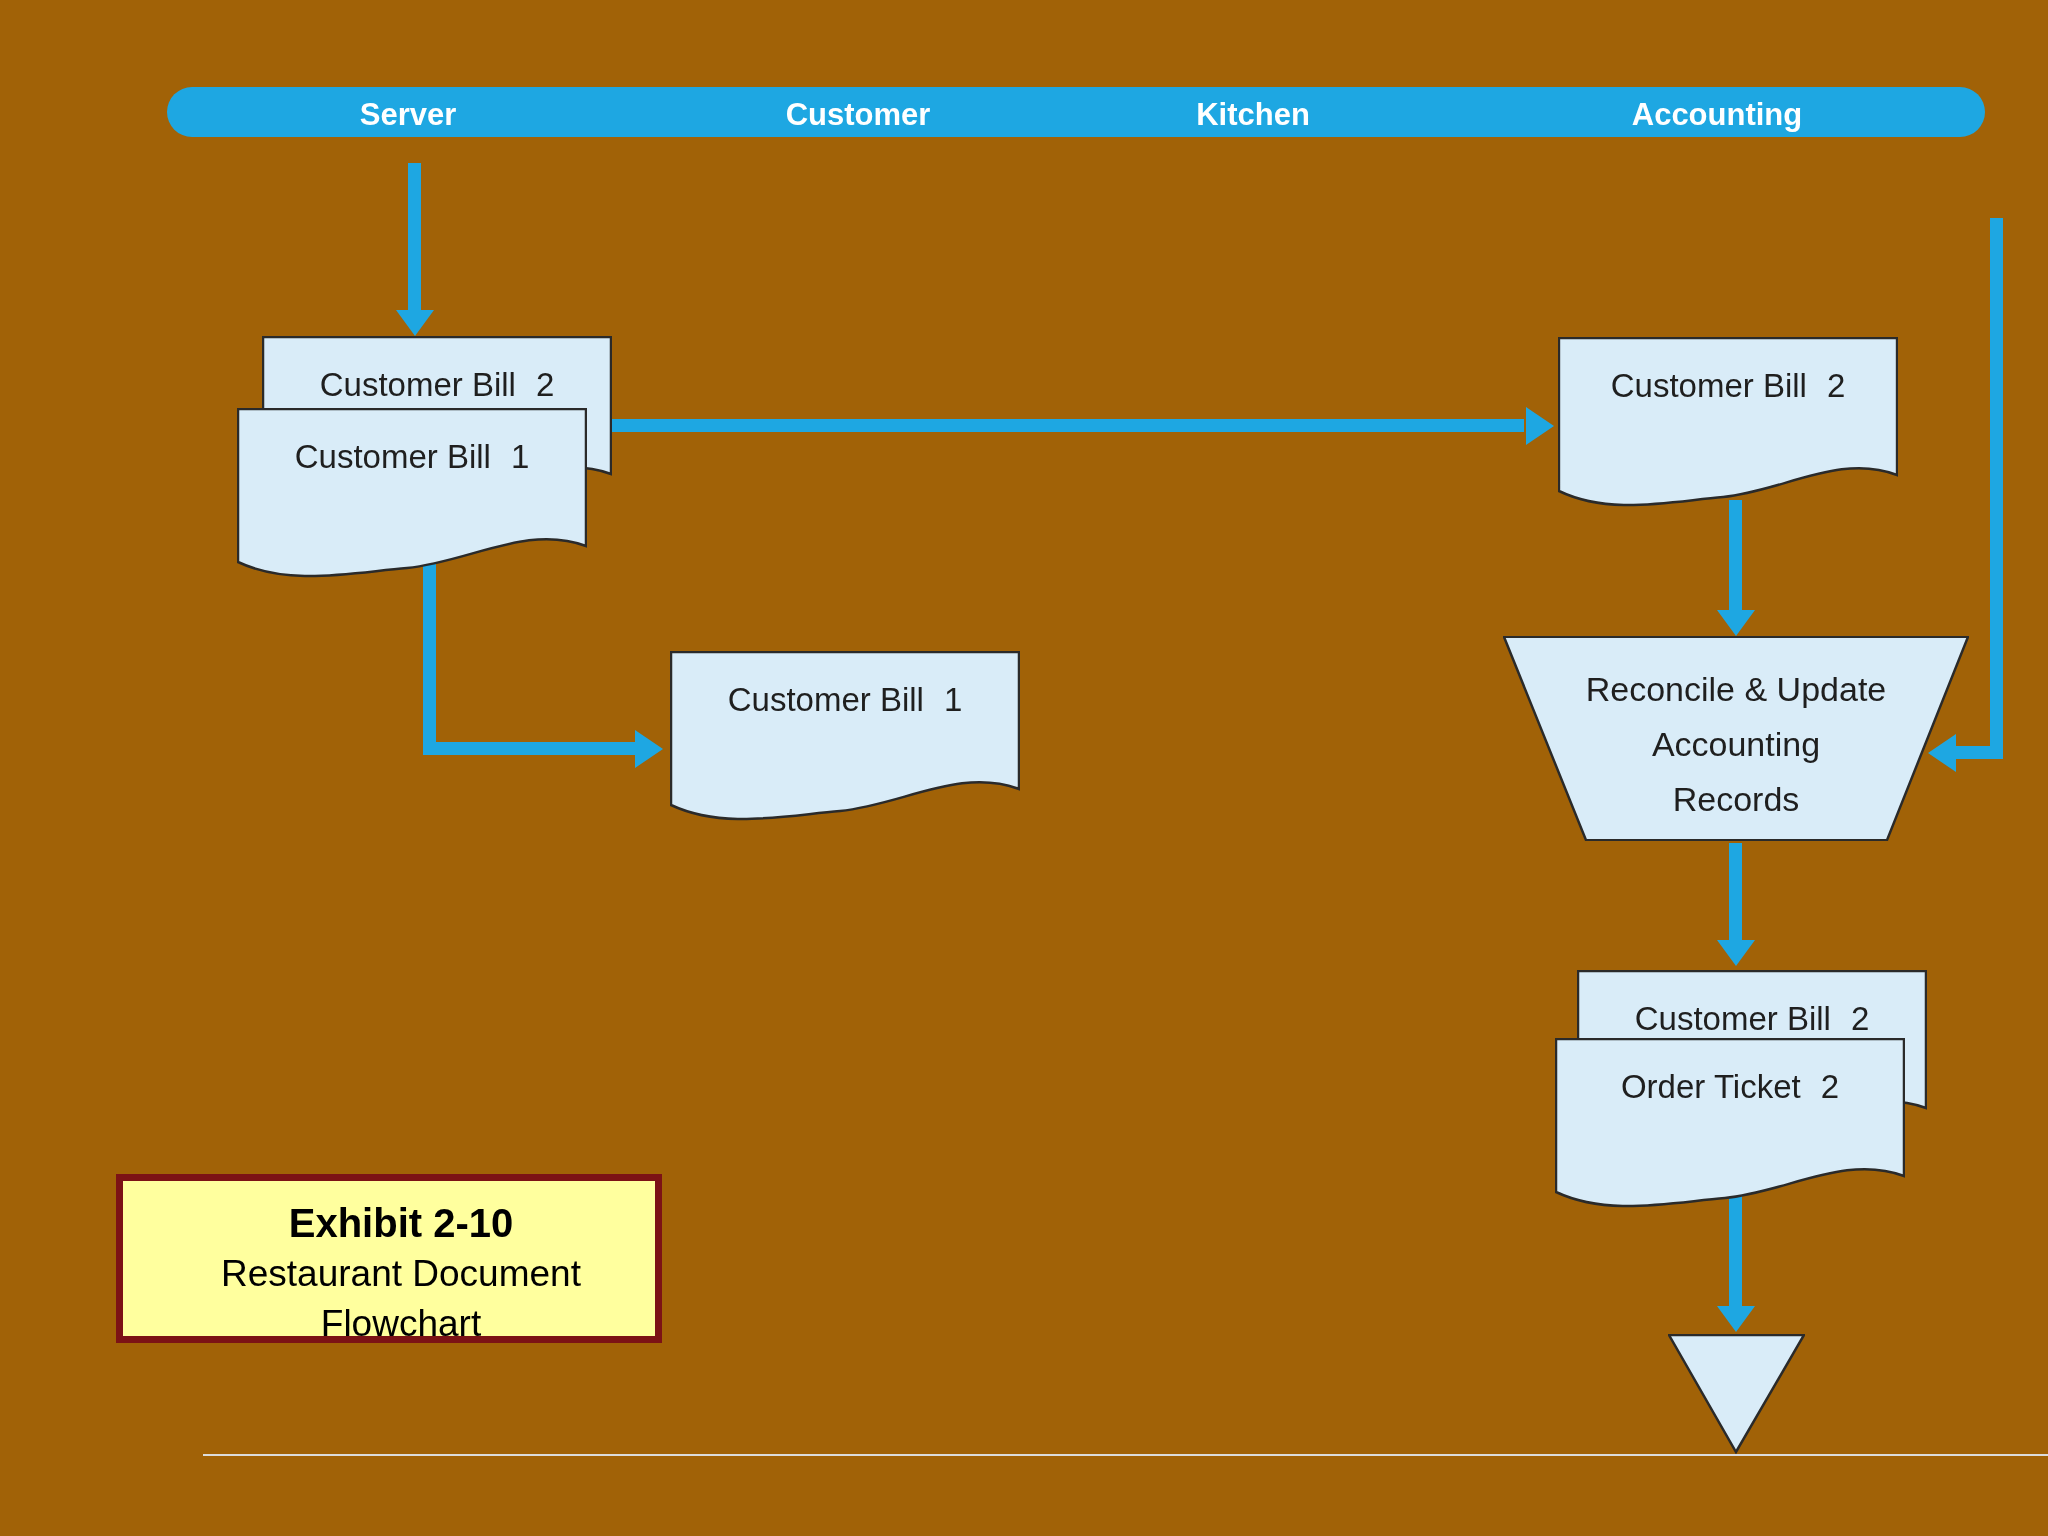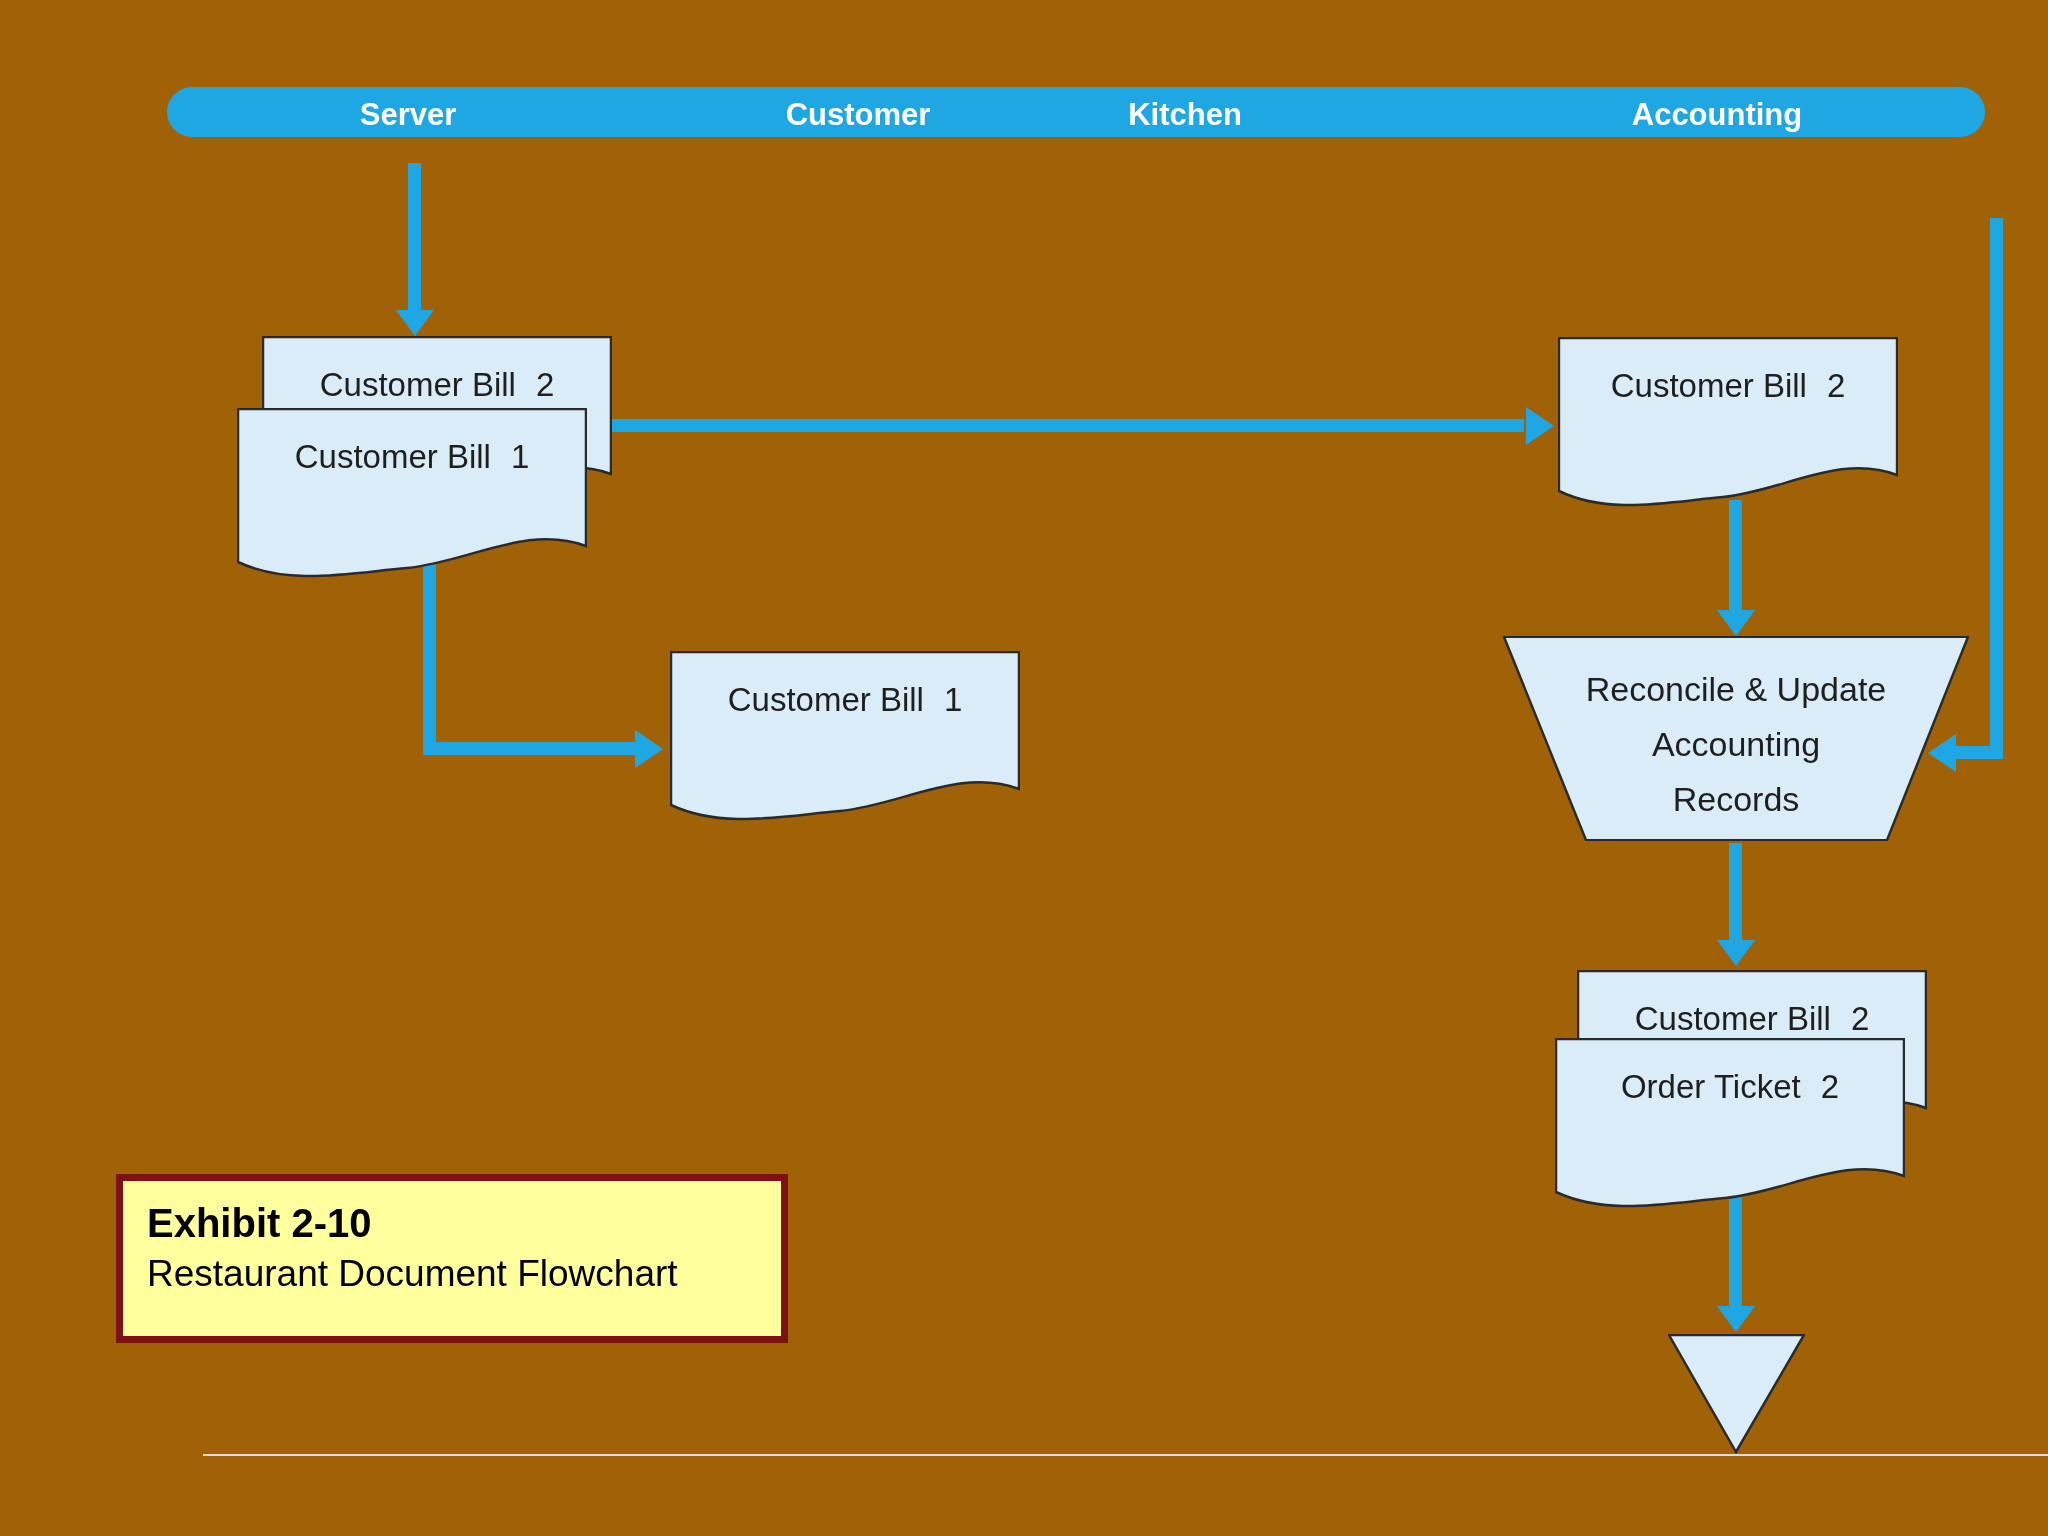--- a/index.html
+++ b/index.html
@@ -43,23 +43,23 @@
   .trap polygon{fill:var(--doc-fill);stroke:var(--doc-border);stroke-width:2.5px;}
   .trap-text{
     position:absolute;left:0;top:26px;width:100%;text-align:center;
     font-size:34px;line-height:55px;color:var(--txt);
   }
   
   .tri{position:absolute;left:1668px;top:1334px;width:137px;height:120px;}
   .tri polygon{fill:var(--doc-fill);stroke:var(--doc-border);stroke-width:2.5px;}
   
   .exhibit{
-    position:absolute;left:116px;top:1174px;width:672px;height:169px;
+    position:absolute;left:116px;top:1174px;width:546px;height:169px;
     background:#FFFF9E;border:7px solid #7C1215;box-sizing:border-box;
-    padding:16px 0 0 24px;color:#000;
+    padding:16px 0 0 24px;color:#000;text-align:center;
   }
   .exhibit .t1{font-size:40px;font-weight:bold;line-height:52px;}
   .exhibit .t2{font-size:37px;line-height:50px;}
   
   .chapter{
     position:absolute;left:48px;top:1410px;width:164px;text-align:center;
     font-size:33px;font-weight:bold;color:#000;line-height:44px;
   }
   .footer-line{position:absolute;left:203px;top:1454px;width:1845px;height:2px;background:#DCDCDC;}
 </style>
@@ -87,21 +87,21 @@
 
   <div class="line" style="left:1729px;top:843px;width:13px;height:97px;"></div>
   <div class="ah ah-down" style="left:1717px;top:940px;"></div>
 
   <div class="line" style="left:1729px;top:1170px;width:13px;height:136px;"></div>
   <div class="ah ah-down" style="left:1717px;top:1306px;"></div>
 
   <div class="lane-bar"></div>
   <div class="lane-label" style="left:408px;">Server</div>
   <div class="lane-label" style="left:858px;text-align:center;">Customer</div>
-  <div class="lane-label" style="left:1185px;">Kitchen</div>
+  <div class="lane-label" style="left:1253px;">Kitchen</div>
   <div class="lane-label" style="left:1717px;">Accounting</div>
 
   <div class="doc" style="left:262px;top:336px;">
     <svg viewBox="0 0 350 175" preserveAspectRatio="none">
       <path d="M1 1 L349 1 L349 138 C290 116 232 154 170 160 C112 165 52 178 1 154 Z"></path>
     </svg>
     <div class="doc-label">
       <span>Customer Bill</span>
         <span>2</span>
     </div>

